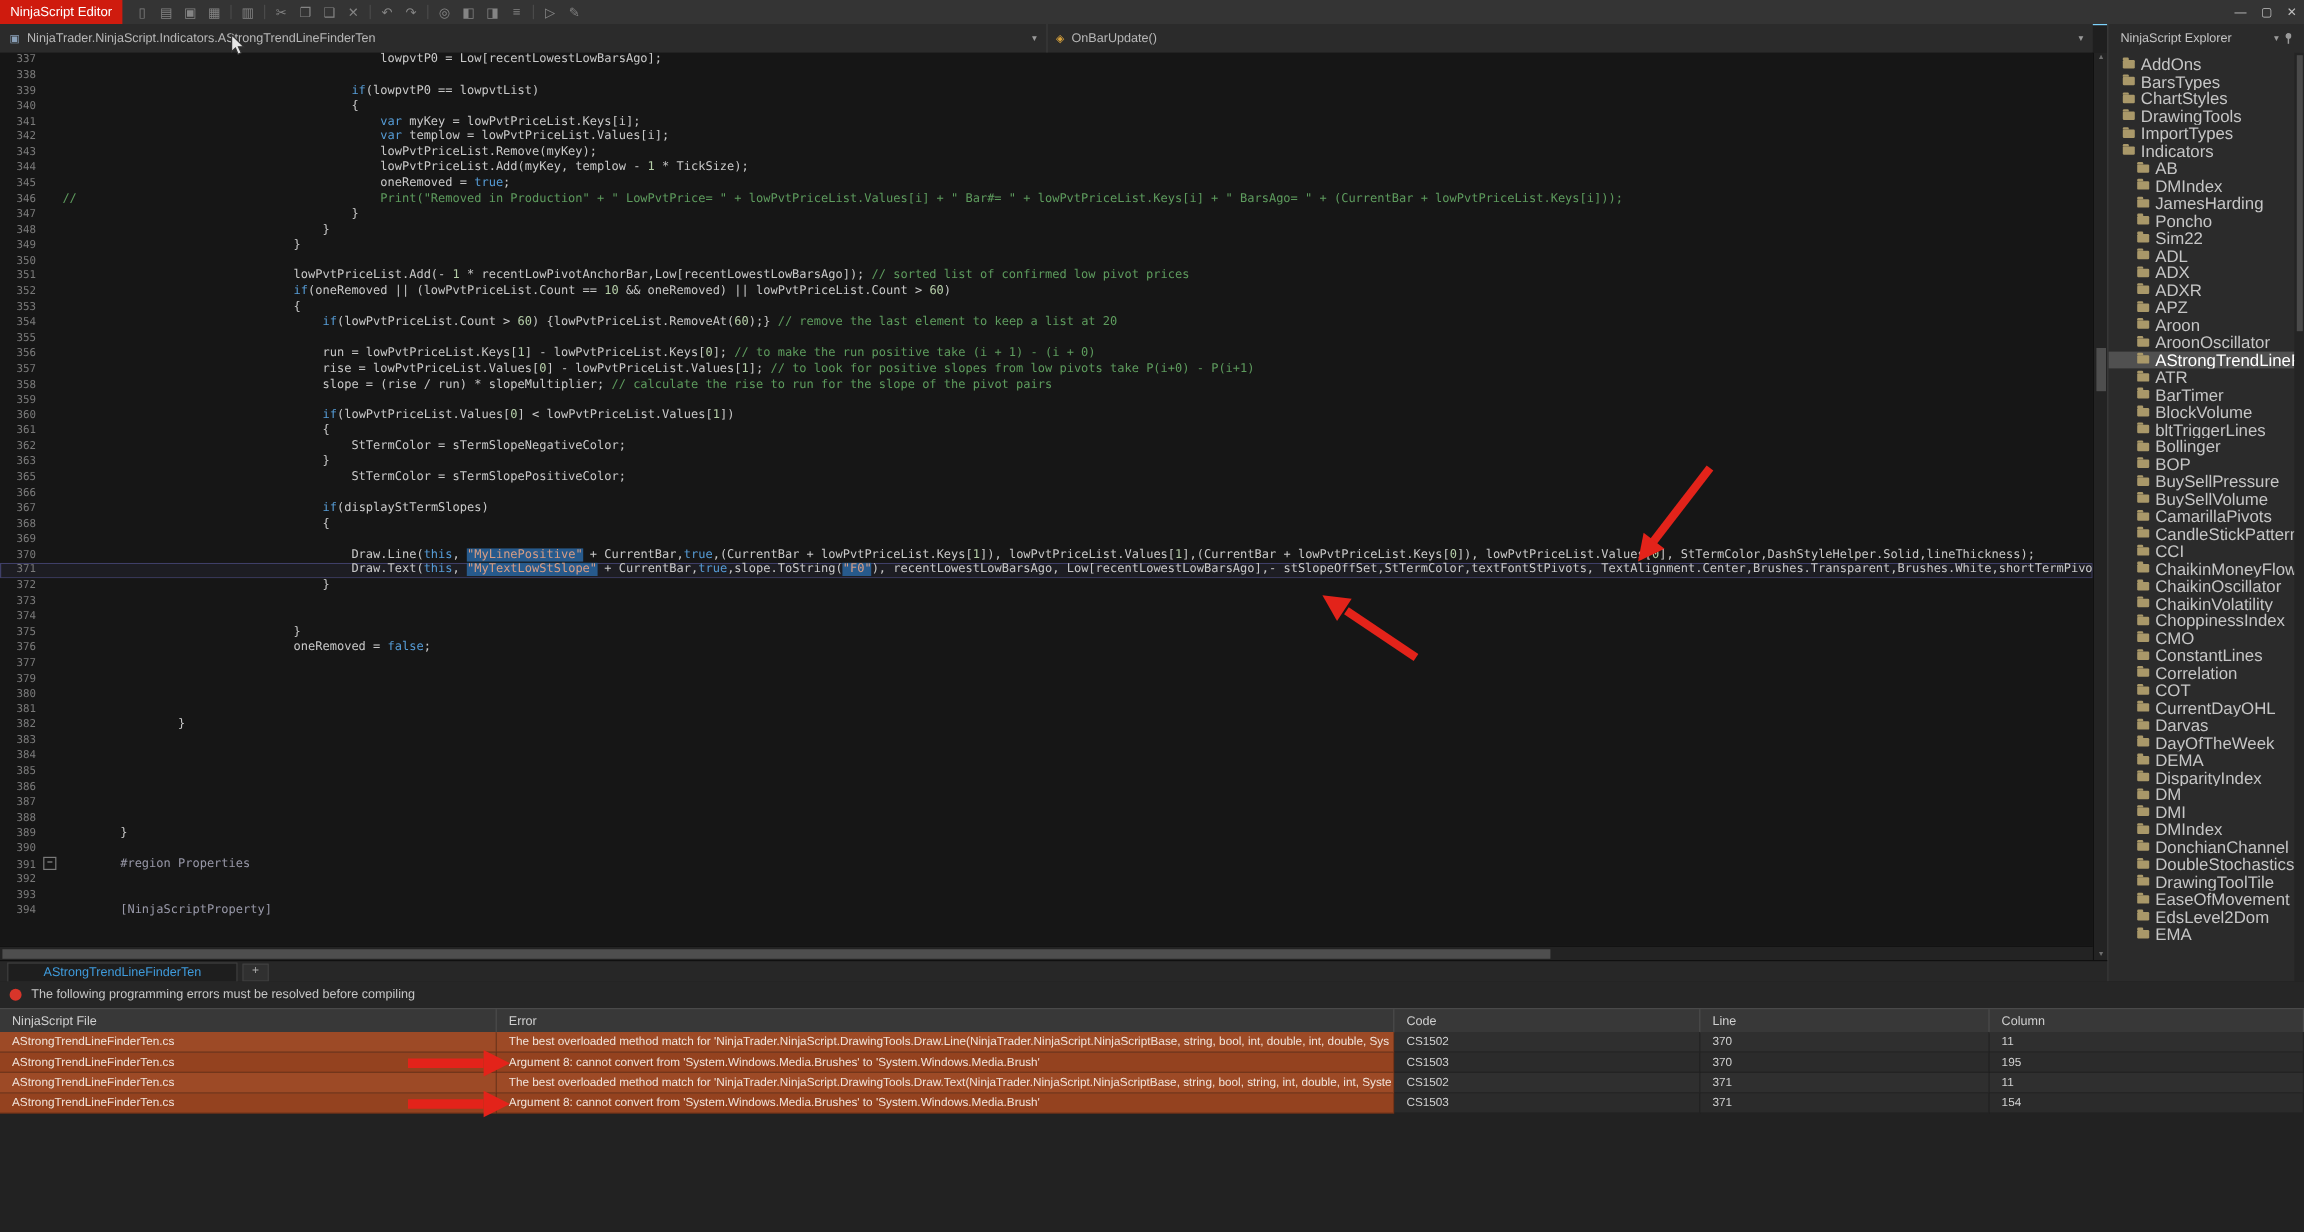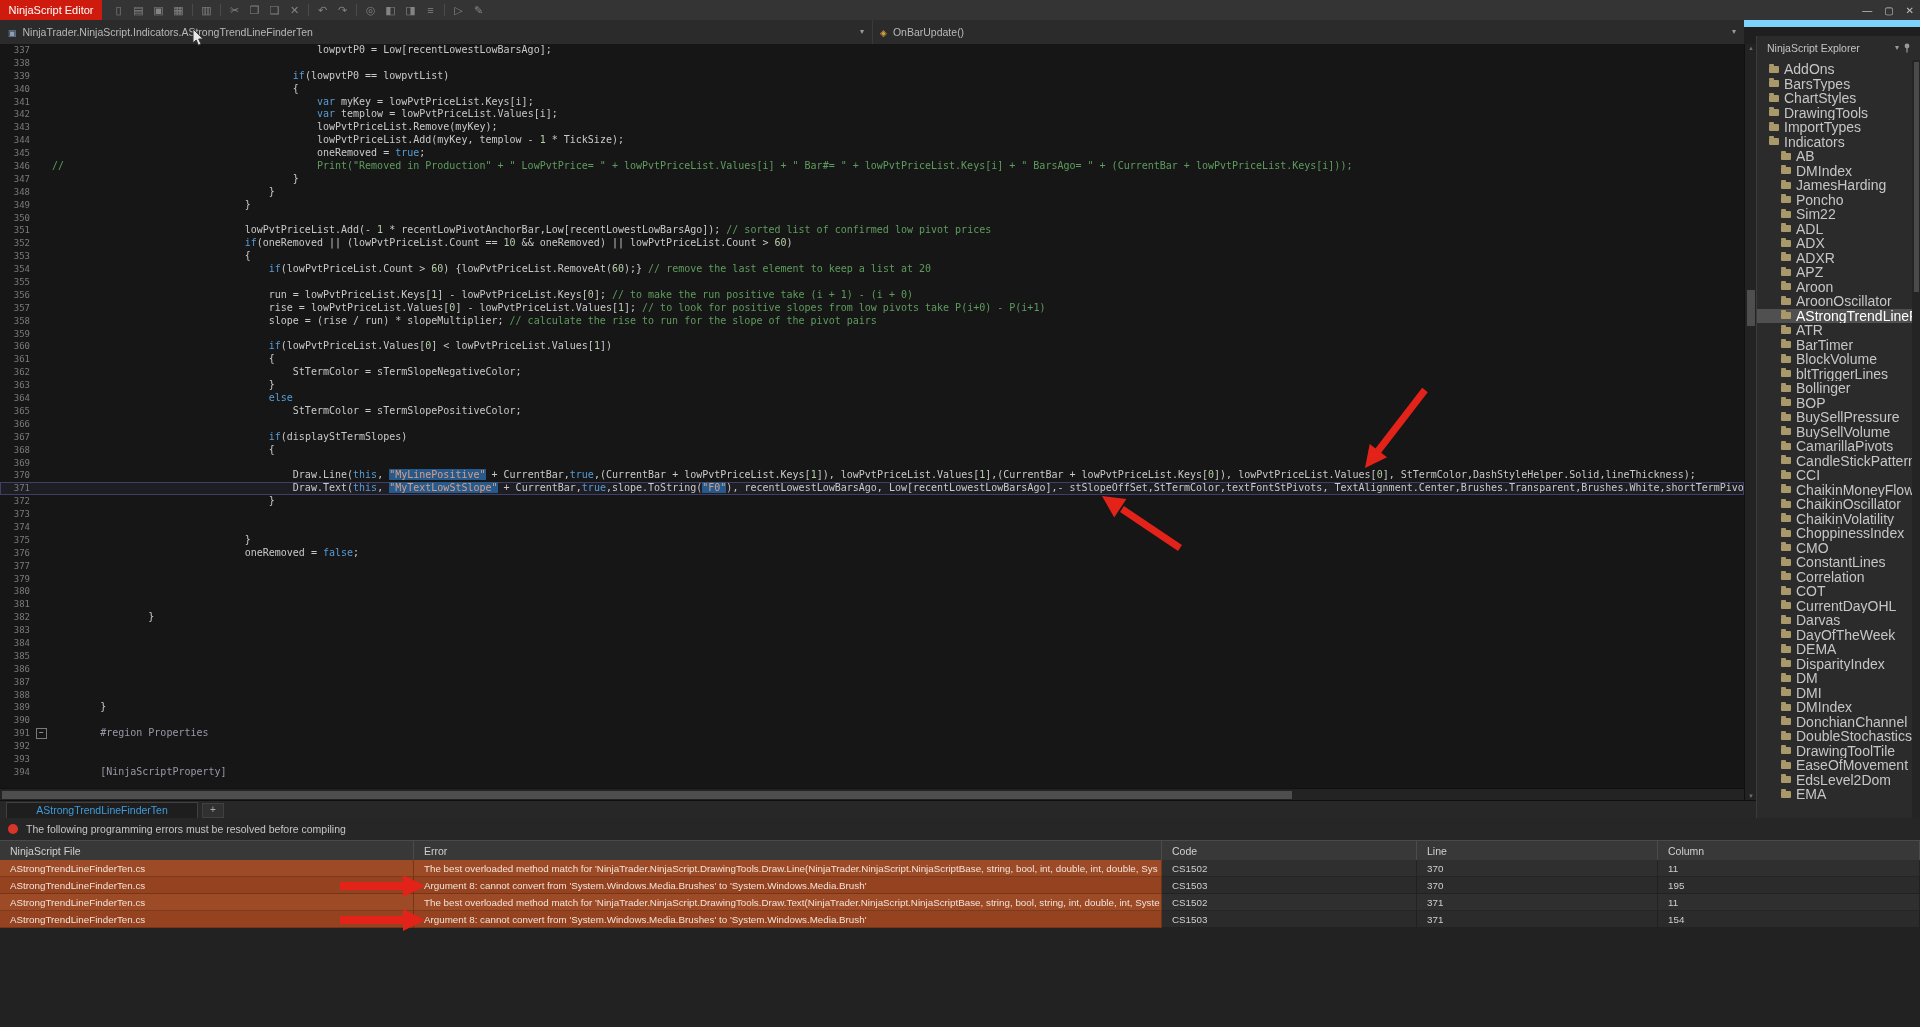--- a/index.html
+++ b/index.html
@@ -1,20 +1,20 @@
 <!DOCTYPE html>
 <html><head>
 <meta charset="utf-8">
 <style>
   html,body{margin:0;padding:0;background:#1f1f1f;}
   body{width:1920px;height:1027px;position:relative;overflow:hidden;
        font-family:"Liberation Sans",sans-serif;color:#c9c9c9;}
 
   
-  .titlebar{position:absolute;left:0;top:0;width:1920px;height:20px;background:#343434;border-bottom:7px solid #7dd3fc;}
+  .titlebar{position:absolute;left:0;top:0;width:1920px;height:20px;background:#343434;border-bottom:1px solid #7dd3fc;}
   .applabel{position:absolute;left:0;top:0;width:102px;height:20px;background:#cf1b0e;color:#fff;
             font-size:11px;line-height:20px;text-align:center;}
   .toolbar{position:absolute;left:112px;top:0;height:20px;display:flex;align-items:center;gap:7px;}
   .tbi{color:#848484;font-size:11px;width:13px;text-align:center;cursor:default;}
   .tbsep{width:1px;height:12px;background:#4a4a4a;}
   .winctl{position:absolute;right:6px;top:0;height:20px;display:flex;gap:12px;align-items:center;color:#c0c0c0;font-size:10px;}
 
   
   .crumbbar{position:absolute;left:0;top:20px;width:1744px;height:24px;background:#2b2b2b;border-bottom:1px solid #151515;}
   .crumb{position:absolute;top:0;height:24px;line-height:24px;font-size:10.5px;color:#b8b8b8;}
@@ -38,21 +38,21 @@
   .hl{background:#275a8c;}
 
   
   .vscroll{position:absolute;left:1744px;top:44px;width:12px;height:756px;background:#232323;border-left:1px solid #101010;}
   .vthumb{position:absolute;left:2px;top:246px;width:8px;height:36px;background:#4e4e4e;}
   .varr{position:absolute;left:0;width:12px;text-align:center;font-size:6px;color:#6e6e6e;}
   .hscroll{position:absolute;left:0;top:788px;width:1744px;height:12px;background:#232323;border-top:1px solid #101010;}
   .hthumb{position:absolute;left:2px;top:2px;width:1290px;height:8px;background:#4e4e4e;}
 
   
-  .explorer{position:absolute;left:1756px;top:36px;width:164px;height:798px;background:#2b2b2b;border-left:1px solid #3c3c3c;overflow:hidden;}
+  .explorer{position:absolute;left:1756px;top:20px;width:164px;height:798px;background:#2b2b2b;border-left:1px solid #3c3c3c;overflow:hidden;}
   .exp-header{height:24px;line-height:24px;font-size:10.5px;color:#c4c4c4;padding-left:10px;position:relative;}
   .exp-hicon{position:absolute;top:0;height:24px;display:flex;align-items:center;color:#9a9a9a;font-size:8px;}
   #tree{position:absolute;left:0;top:26px;right:9px;}
   .titem{height:14.5px;display:flex;align-items:center;font-size:14px;color:#c6c6c6;white-space:nowrap;overflow:hidden;}
   .titem.lvl0{padding-left:12px;} .titem.lvl1{padding-left:24px;}
   .titem.selected{background:#505050;color:#fff;}
   .ficon{width:10px;height:7px;background:#a99869;margin-right:5px;position:relative;border-radius:1px;flex:none;}
   .ficon::before{content:"";position:absolute;top:-2px;left:0;width:5px;height:2px;background:#a99869;border-radius:1px 1px 0 0;}
   .exp-scroll{position:absolute;right:0;top:24px;width:9px;height:774px;background:#242424;}
   .exp-thumb{position:absolute;left:2px;top:2px;width:5px;height:230px;background:#4a4a4a;}
@@ -152,21 +152,20 @@
       <div class="line"><span class="gut">354</span><span class="foldcol"></span><span class="codetext">                                    <span class="kw">if</span>(lowPvtPriceList.Count &gt; <span class="num">60</span>) {lowPvtPriceList.RemoveAt(<span class="num">60</span>);} <span class="com">// remove the last element to keep a list at 20</span></span></div>
       <div class="line"><span class="gut">355</span><span class="foldcol"></span><span class="codetext"></span></div>
       <div class="line"><span class="gut">356</span><span class="foldcol"></span><span class="codetext">                                    run = lowPvtPriceList.Keys[<span class="num">1</span>] - lowPvtPriceList.Keys[<span class="num">0</span>]; <span class="com">// to make the run positive take (i + 1) - (i + 0)</span></span></div>
       <div class="line"><span class="gut">357</span><span class="foldcol"></span><span class="codetext">                                    rise = lowPvtPriceList.Values[<span class="num">0</span>] - lowPvtPriceList.Values[<span class="num">1</span>]; <span class="com">// to look for positive slopes from low pivots take P(i+0) - P(i+1)</span></span></div>
       <div class="line"><span class="gut">358</span><span class="foldcol"></span><span class="codetext">                                    slope = (rise / run) * slopeMultiplier; <span class="com">// calculate the rise to run for the slope of the pivot pairs</span></span></div>
       <div class="line"><span class="gut">359</span><span class="foldcol"></span><span class="codetext"></span></div>
       <div class="line"><span class="gut">360</span><span class="foldcol"></span><span class="codetext">                                    <span class="kw">if</span>(lowPvtPriceList.Values[<span class="num">0</span>] &lt; lowPvtPriceList.Values[<span class="num">1</span>])</span></div>
       <div class="line"><span class="gut">361</span><span class="foldcol"></span><span class="codetext">                                    {</span></div>
       <div class="line"><span class="gut">362</span><span class="foldcol"></span><span class="codetext">                                        StTermColor = sTermSlopeNegativeColor;</span></div>
       <div class="line"><span class="gut">363</span><span class="foldcol"></span><span class="codetext">                                    }</span></div>
-      <div class="line"><span class="gut">364</span><span class="foldcol"></span><span class="codetext">                                    <span class="kw">else</span></span></div>
       <div class="line"><span class="gut">365</span><span class="foldcol"></span><span class="codetext">                                        StTermColor = sTermSlopePositiveColor;</span></div>
       <div class="line"><span class="gut">366</span><span class="foldcol"></span><span class="codetext"></span></div>
       <div class="line"><span class="gut">367</span><span class="foldcol"></span><span class="codetext">                                    <span class="kw">if</span>(displayStTermSlopes)</span></div>
       <div class="line"><span class="gut">368</span><span class="foldcol"></span><span class="codetext">                                    {</span></div>
       <div class="line"><span class="gut">369</span><span class="foldcol"></span><span class="codetext"></span></div>
       <div class="line"><span class="gut">370</span><span class="foldcol"></span><span class="codetext">                                        Draw.Line(<span class="kw">this</span>, <span class="str hl">"MyLinePositive"</span> + CurrentBar,<span class="kw">true</span>,(CurrentBar + lowPvtPriceList.Keys[<span class="num">1</span>]), lowPvtPriceList.Values[<span class="num">1</span>],(CurrentBar + lowPvtPriceList.Keys[<span class="num">0</span>]), lowPvtPriceList.Values[<span class="num">0</span>], StTermColor,DashStyleHelper.Solid,lineThickness);</span></div>
       <div class="line cur"><span class="gut">371</span><span class="foldcol"></span><span class="codetext">                                        Draw.Text(<span class="kw">this</span>, <span class="str hl">"MyTextLowStSlope"</span> + CurrentBar,<span class="kw">true</span>,slope.ToString(<span class="str hl">"F0"</span>), recentLowestLowBarsAgo, Low[recentLowestLowBarsAgo],- stSlopeOffSet,StTermColor,textFontStPivots, TextAlignment.Center,Brushes.Transparent,Brushes.White,shortTermPivotDataAreaOpacity);</span></div>
       <div class="line"><span class="gut">372</span><span class="foldcol"></span><span class="codetext">                                    }</span></div>
       <div class="line"><span class="gut">373</span><span class="foldcol"></span><span class="codetext"></span></div>
       <div class="line"><span class="gut">374</span><span class="foldcol"></span><span class="codetext"></span></div>

